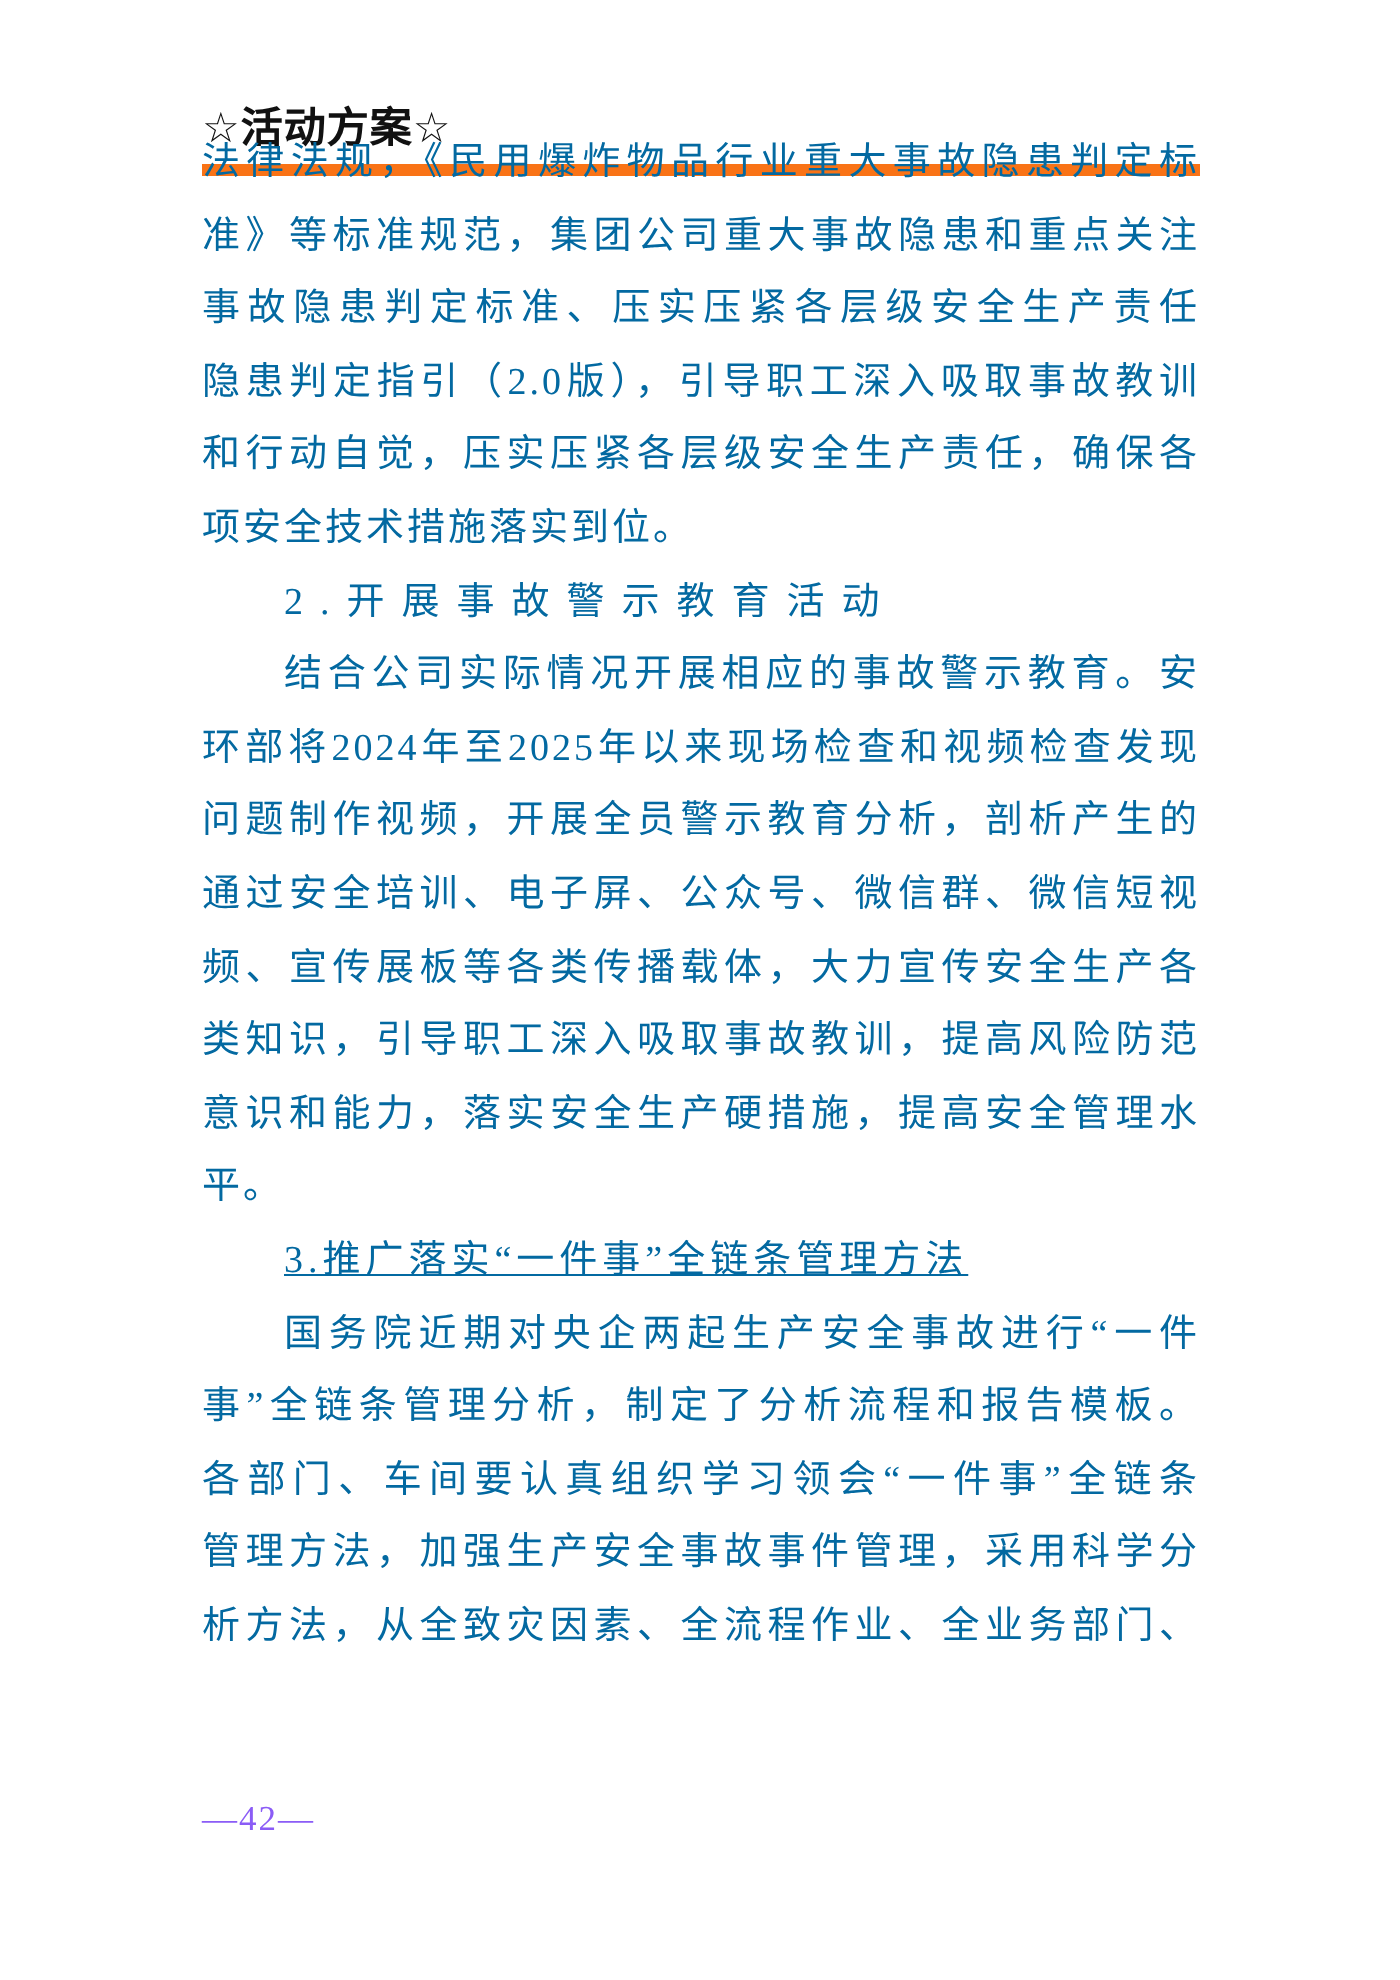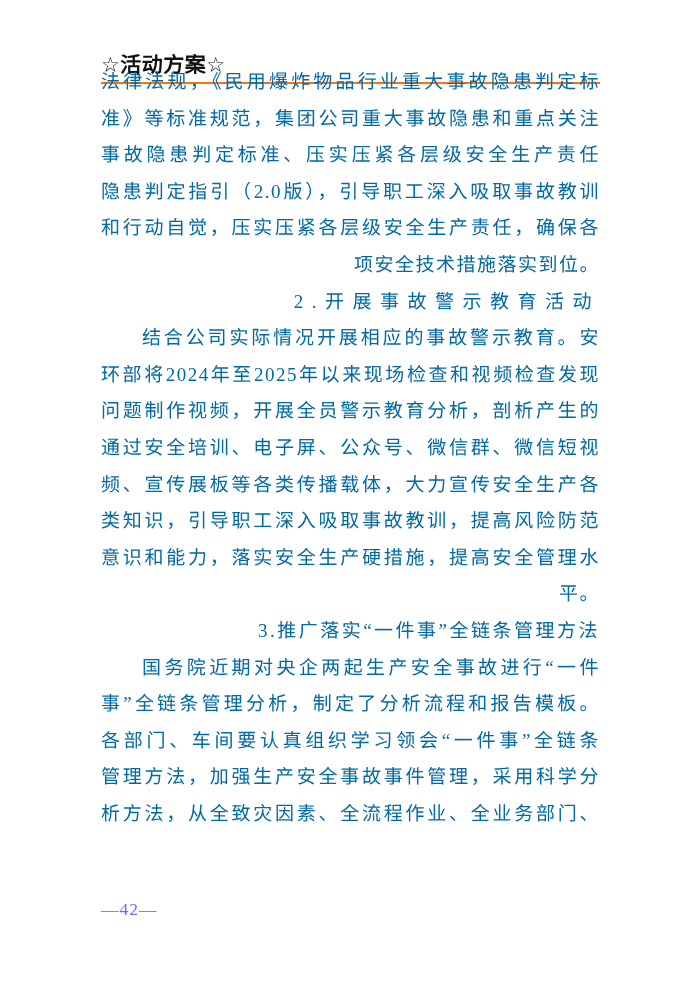--- a/index.html
+++ b/index.html
@@ -14,21 +14,21 @@
     background: #ffffff;
     overflow: hidden;
     font-family: "Liberation Serif", "DejaVu Serif", serif;
   }
   
   .doc-header {
     position: absolute;
     top: 53px;
     left: 101px;
     width: 499px;
-    border-bottom: 2px solid #f97316;
+    border-bottom: 6px solid #f97316;
     padding-bottom: 5px;
   }
   .doc-title {
     font-family: "Liberation Sans", "DejaVu Sans", sans-serif;
     font-weight: bold;
     font-size: 21px;
     line-height: 24px;
     color: #111111;
     letter-spacing: 0.5px;
   }
@@ -38,35 +38,36 @@
     top: 64px;
     left: 101px;
     width: 499px;
     font-size: 19px;
     color: #0369a1;
   }
   .line {
     height: 36.6px;
     line-height: 36.6px;
     letter-spacing: 1.5px;
-    text-align: right;
+    text-align: left;
     overflow: hidden;
   }
   .line.justify {
     text-align: justify;
     text-align-last: justify;
   }
   .line.indent {
     text-indent: 41px;
   }
   .line.spread {
     letter-spacing: 8.5px;
   }
   .line.spread2 {
     letter-spacing: 2.5px;
+    text-decoration: underline;
   }
   
   .doc-footer {
     position: absolute;
     top: 899px;
     left: 101px;
     font-size: 17.5px;
     letter-spacing: 1px;
     color: #8b5cf6;
   }

